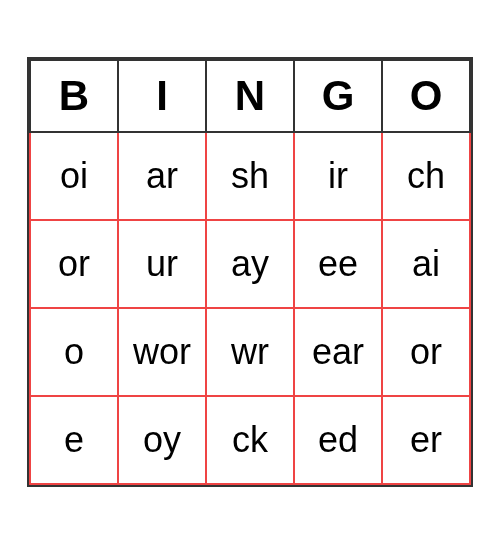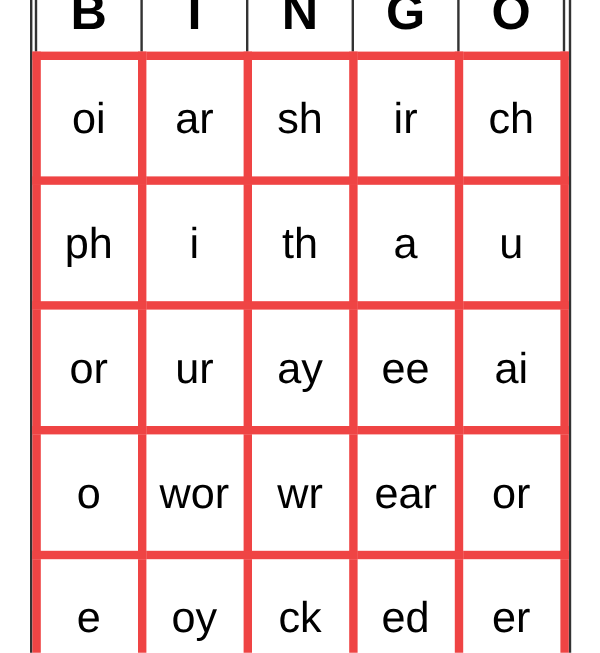--- a/index.html
+++ b/index.html
@@ -23,22 +23,22 @@
       display: inline-block;
     }
 
     .bingo-table {
       border-collapse: collapse;
     }
 
     .bingo-table td,
     .bingo-table th {
       width: 88px;
-      height: 104px;
-      border: 7px solid #ef4444;
+      height: 88px;
+      border: 2px solid #ef4444;
       text-align: center;
       vertical-align: middle;
       font-size: 36px;
       font-family: Arial, sans-serif;
     }
 
     .bingo-table th {
       font-size: 42px;
       font-weight: bold;
       height: 72px;
@@ -61,27 +61,20 @@
     </thead>
     <tbody id="bingo-body">
     <tr>
           <td>oi</td>
           <td>ar</td>
           <td>sh</td>
           <td>ir</td>
           <td>ch</td>
         </tr>
         <tr>
-          <td>ph</td>
-          <td>i</td>
-          <td>th</td>
-          <td>a</td>
-          <td>u</td>
-        </tr>
-        <tr>
           <td>or</td>
           <td>ur</td>
           <td>ay</td>
           <td>ee</td>
           <td>ai</td>
         </tr>
         <tr>
           <td>o</td>
           <td>wor</td>
           <td>wr</td>

